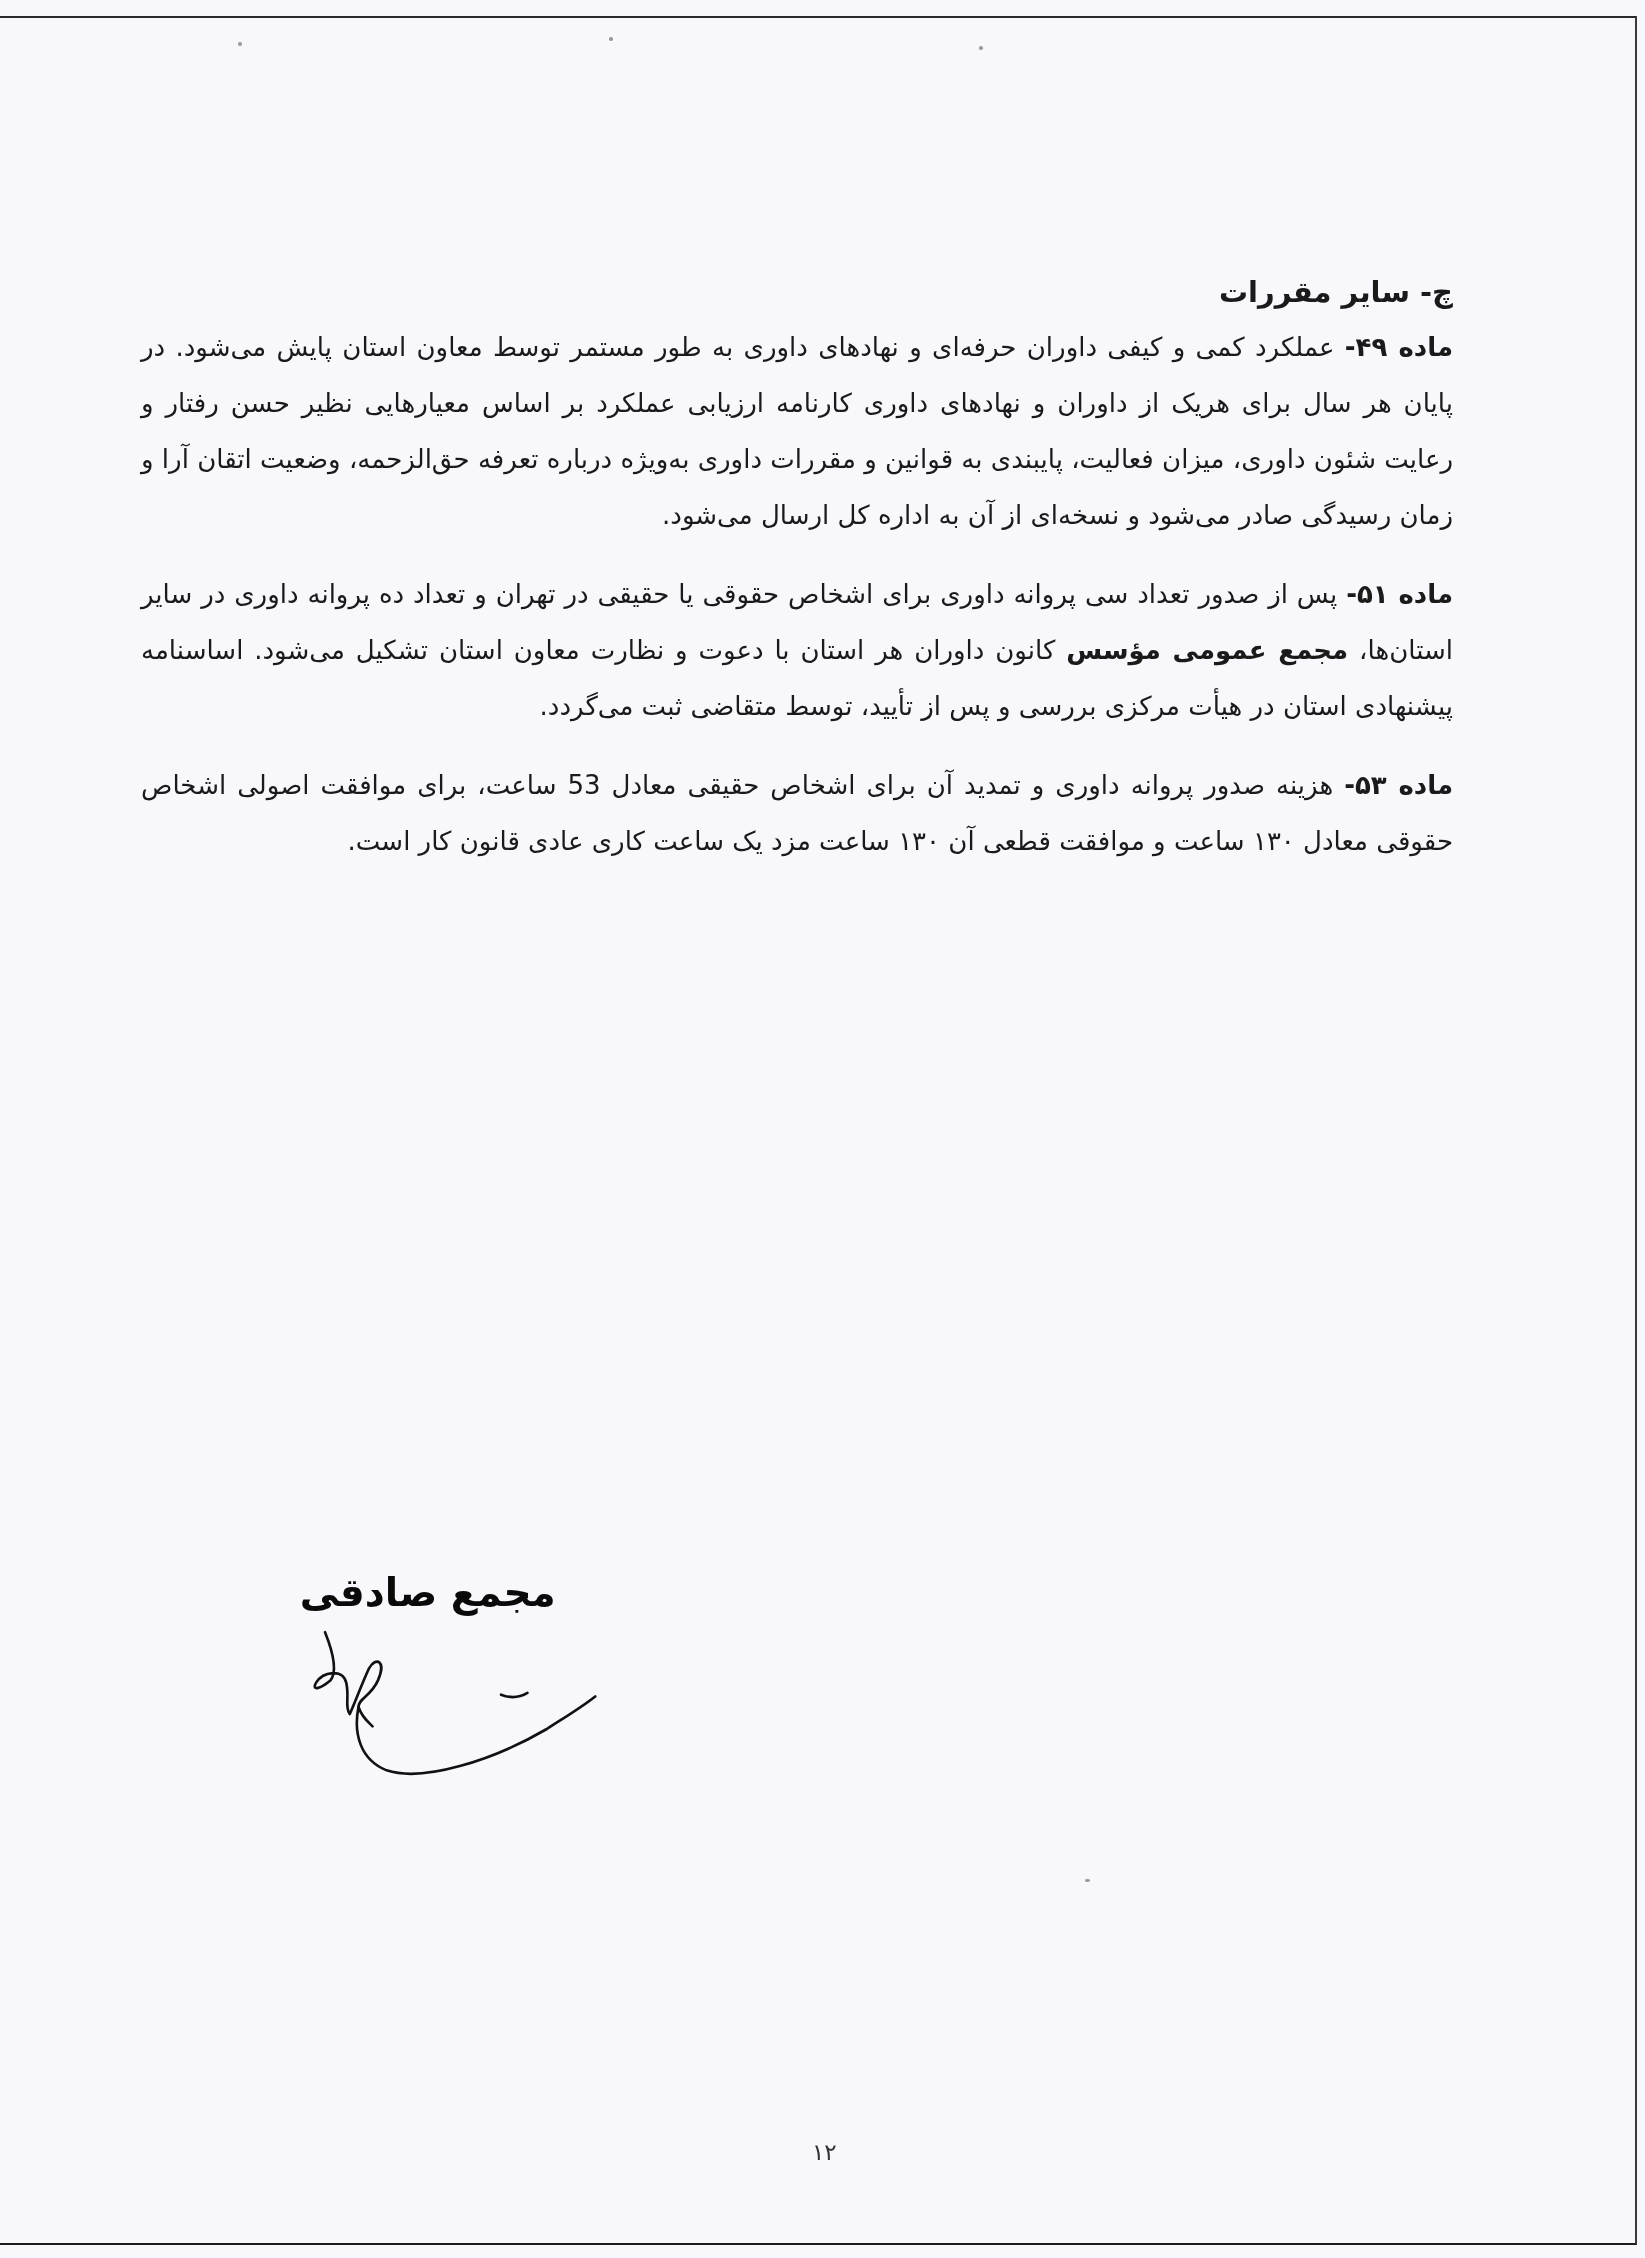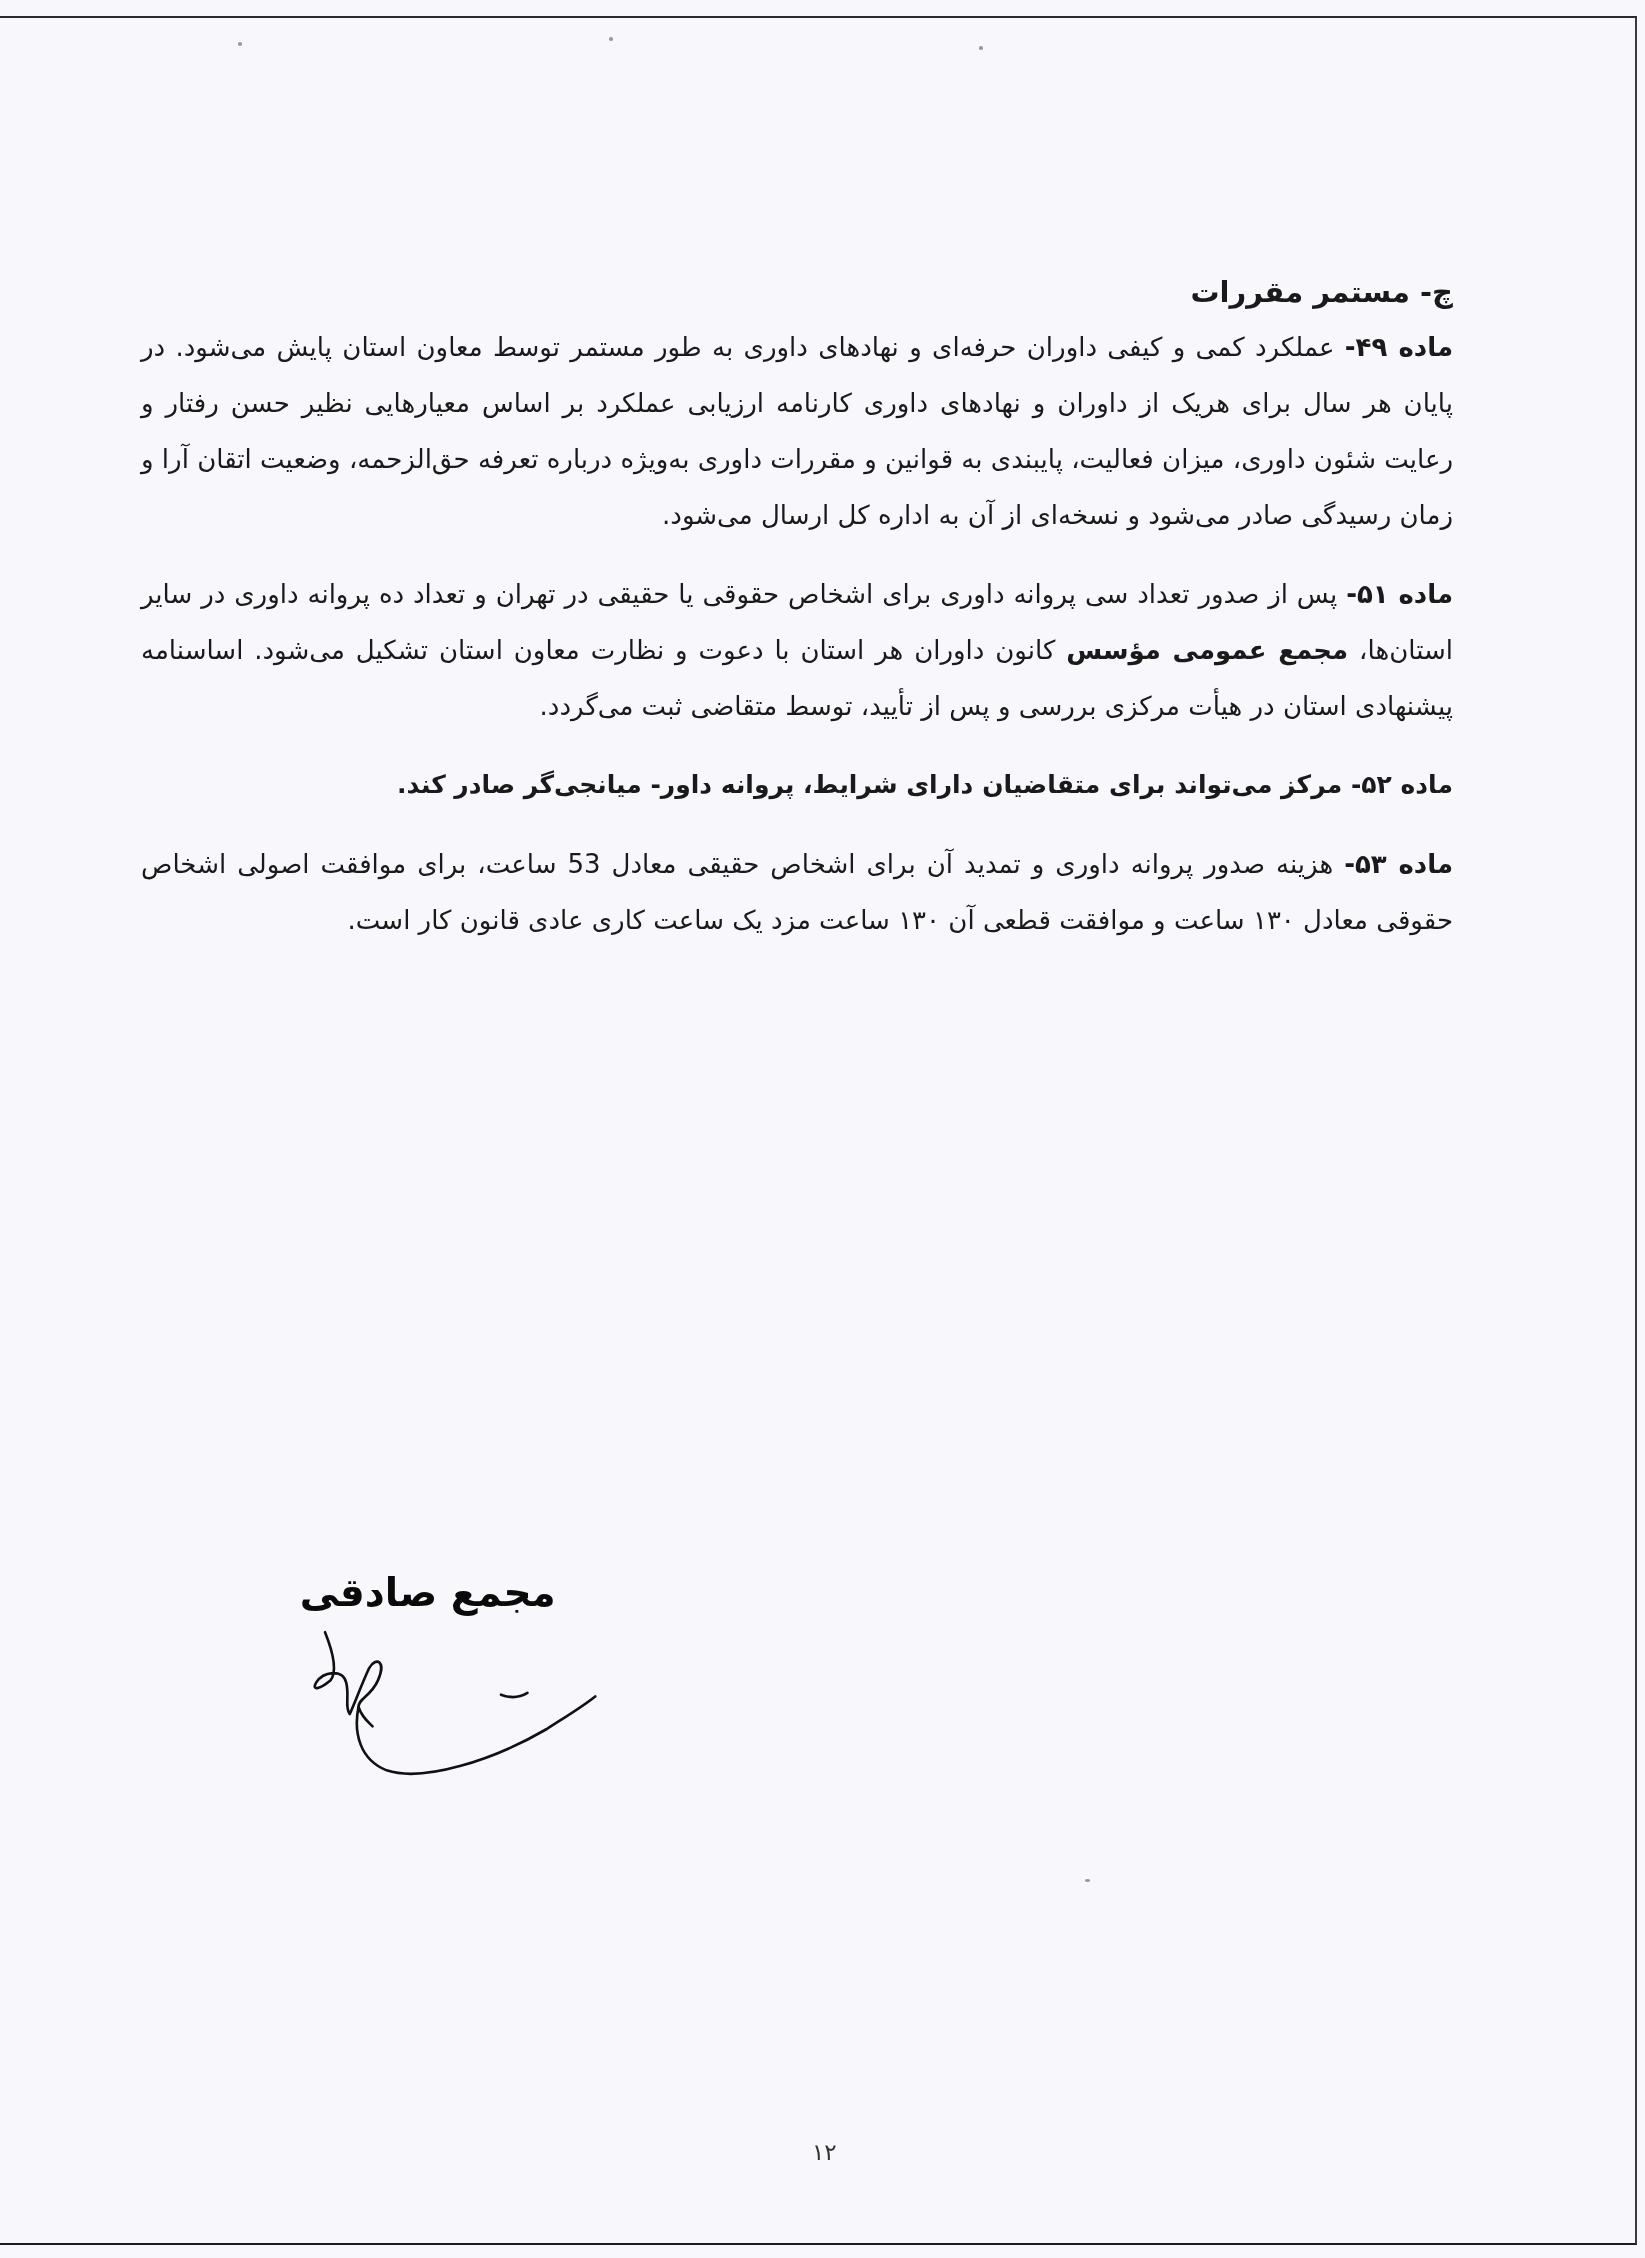--- a/index.html
+++ b/index.html
@@ -104,37 +104,33 @@
 <body>
 
 <div class="page-frame"></div>
 
 <span class="speck" style="left:238px;top:42px;"></span>
 <span class="speck" style="left:609px;top:37px;"></span>
 <span class="speck" style="left:979px;top:46px;"></span>
 <span class="speck" style="left:1085px;top:1879px;width:5.3px;height:2.6px;"></span>
 
 <main class="content">
-  <h2 class="section-heading">چ- مستمر مقررات</h2>
+  <h2 class="section-heading">چ- سایر مقررات</h2>
 
   <p class="article">
     <span class="lead">ماده ۴۹-</span>
     <span>عملکرد کمی و کیفی داوران حرفه‌ای و نهادهای داوری به طور مستمر توسط معاون استان پایش می‌شود. در پایان هر سال برای هریک از داوران و نهادهای داوری کارنامه ارزیابی عملکرد بر اساس معیارهایی نظیر حسن رفتار و رعایت شئون داوری، میزان فعالیت، پایبندی به قوانین و مقررات داوری به‌ویژه درباره تعرفه حق‌الزحمه، وضعیت اتقان آرا و زمان رسیدگی صادر می‌شود و نسخه‌ای از آن به اداره کل ارسال می‌شود.</span>
   </p>
 
 
   <p class="article">
     <span class="lead">ماده ۵۱-</span>
     <span>پس از صدور تعداد سی پروانه داوری برای اشخاص حقوقی یا حقیقی در تهران و تعداد ده پروانه داوری در سایر استان‌ها، </span><span class="lead">مجمع عمومی مؤسس</span><span> کانون داوران هر استان با دعوت و نظارت معاون استان تشکیل می‌شود. اساسنامه پیشنهادی  استان در هیأت مرکزی بررسی و پس از تأیید، توسط متقاضی ثبت می‌گردد.</span>
   </p>
 
-  <p class="article bold-body">
-    <span>ماده ۵۲-</span>
-    <span>مرکز می‌تواند برای متقاضیان دارای شرایط، پروانه داور- میانجی‌گر صادر کند.</span>
-  </p>
 
   <p class="article">
     <span class="lead">ماده ۵۳-</span>
     <span>هزینه صدور پروانه داوری و تمدید آن برای اشخاص حقیقی معادل 53 ساعت، برای موافقت اصولی اشخاص حقوقی معادل ۱۳۰ ساعت و موافقت قطعی آن  ۱۳۰ ساعت مزد یک ساعت کاری عادی قانون کار است.</span>
   </p>
 
 </main>
 
 <div class="signature-block">
   <div class="signer-name">مجمع صادقی</div>

